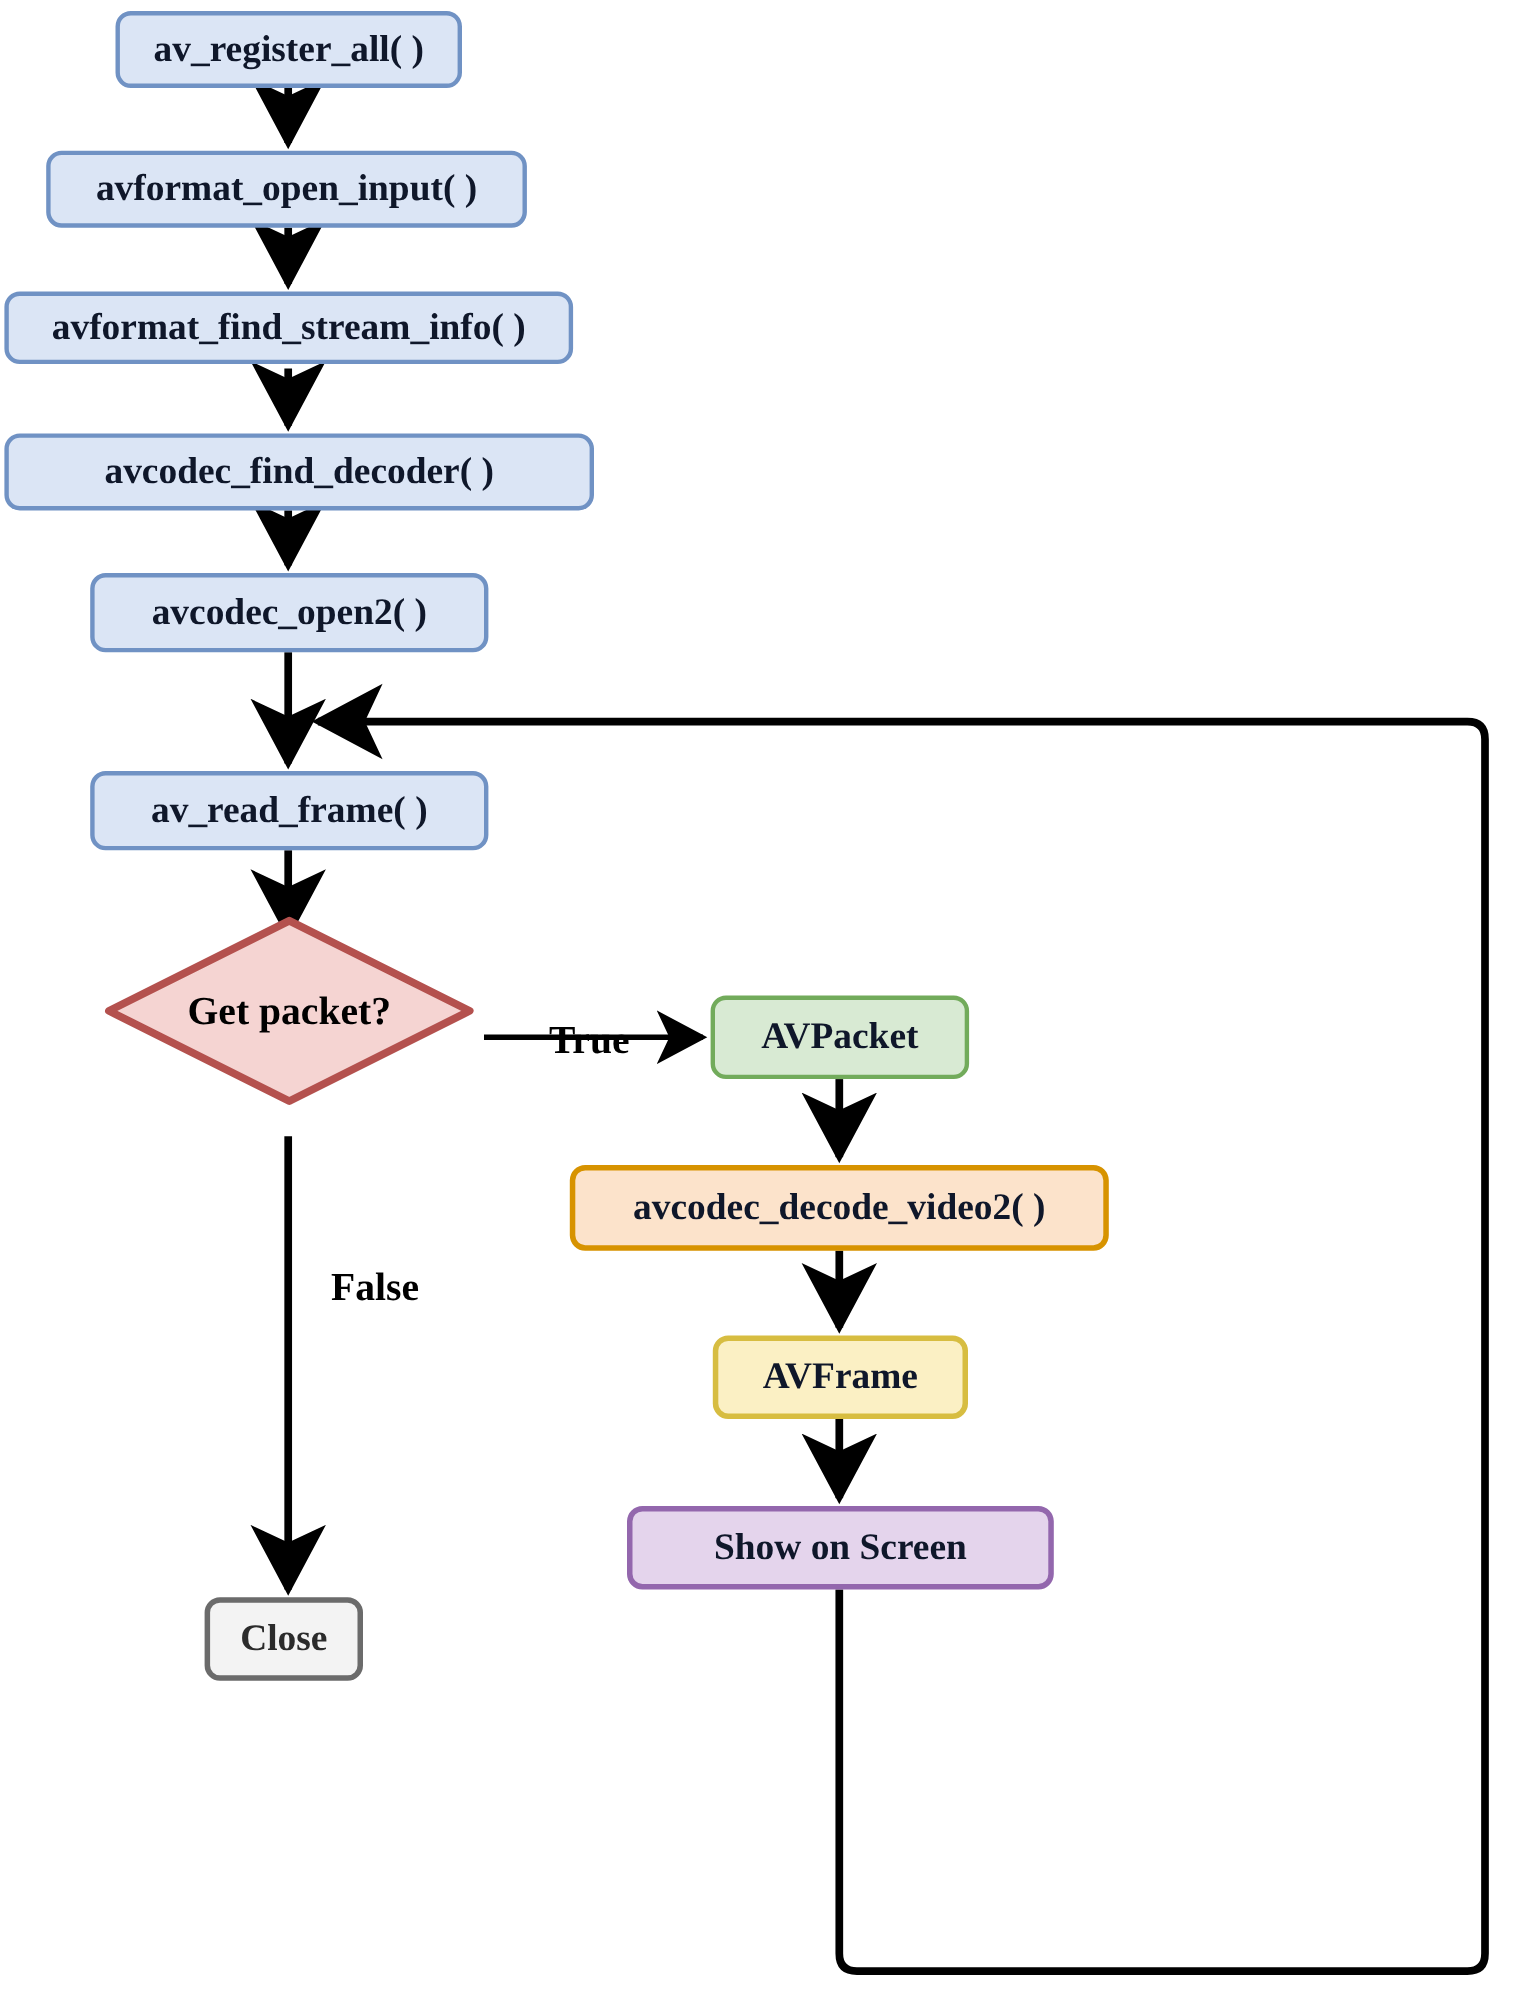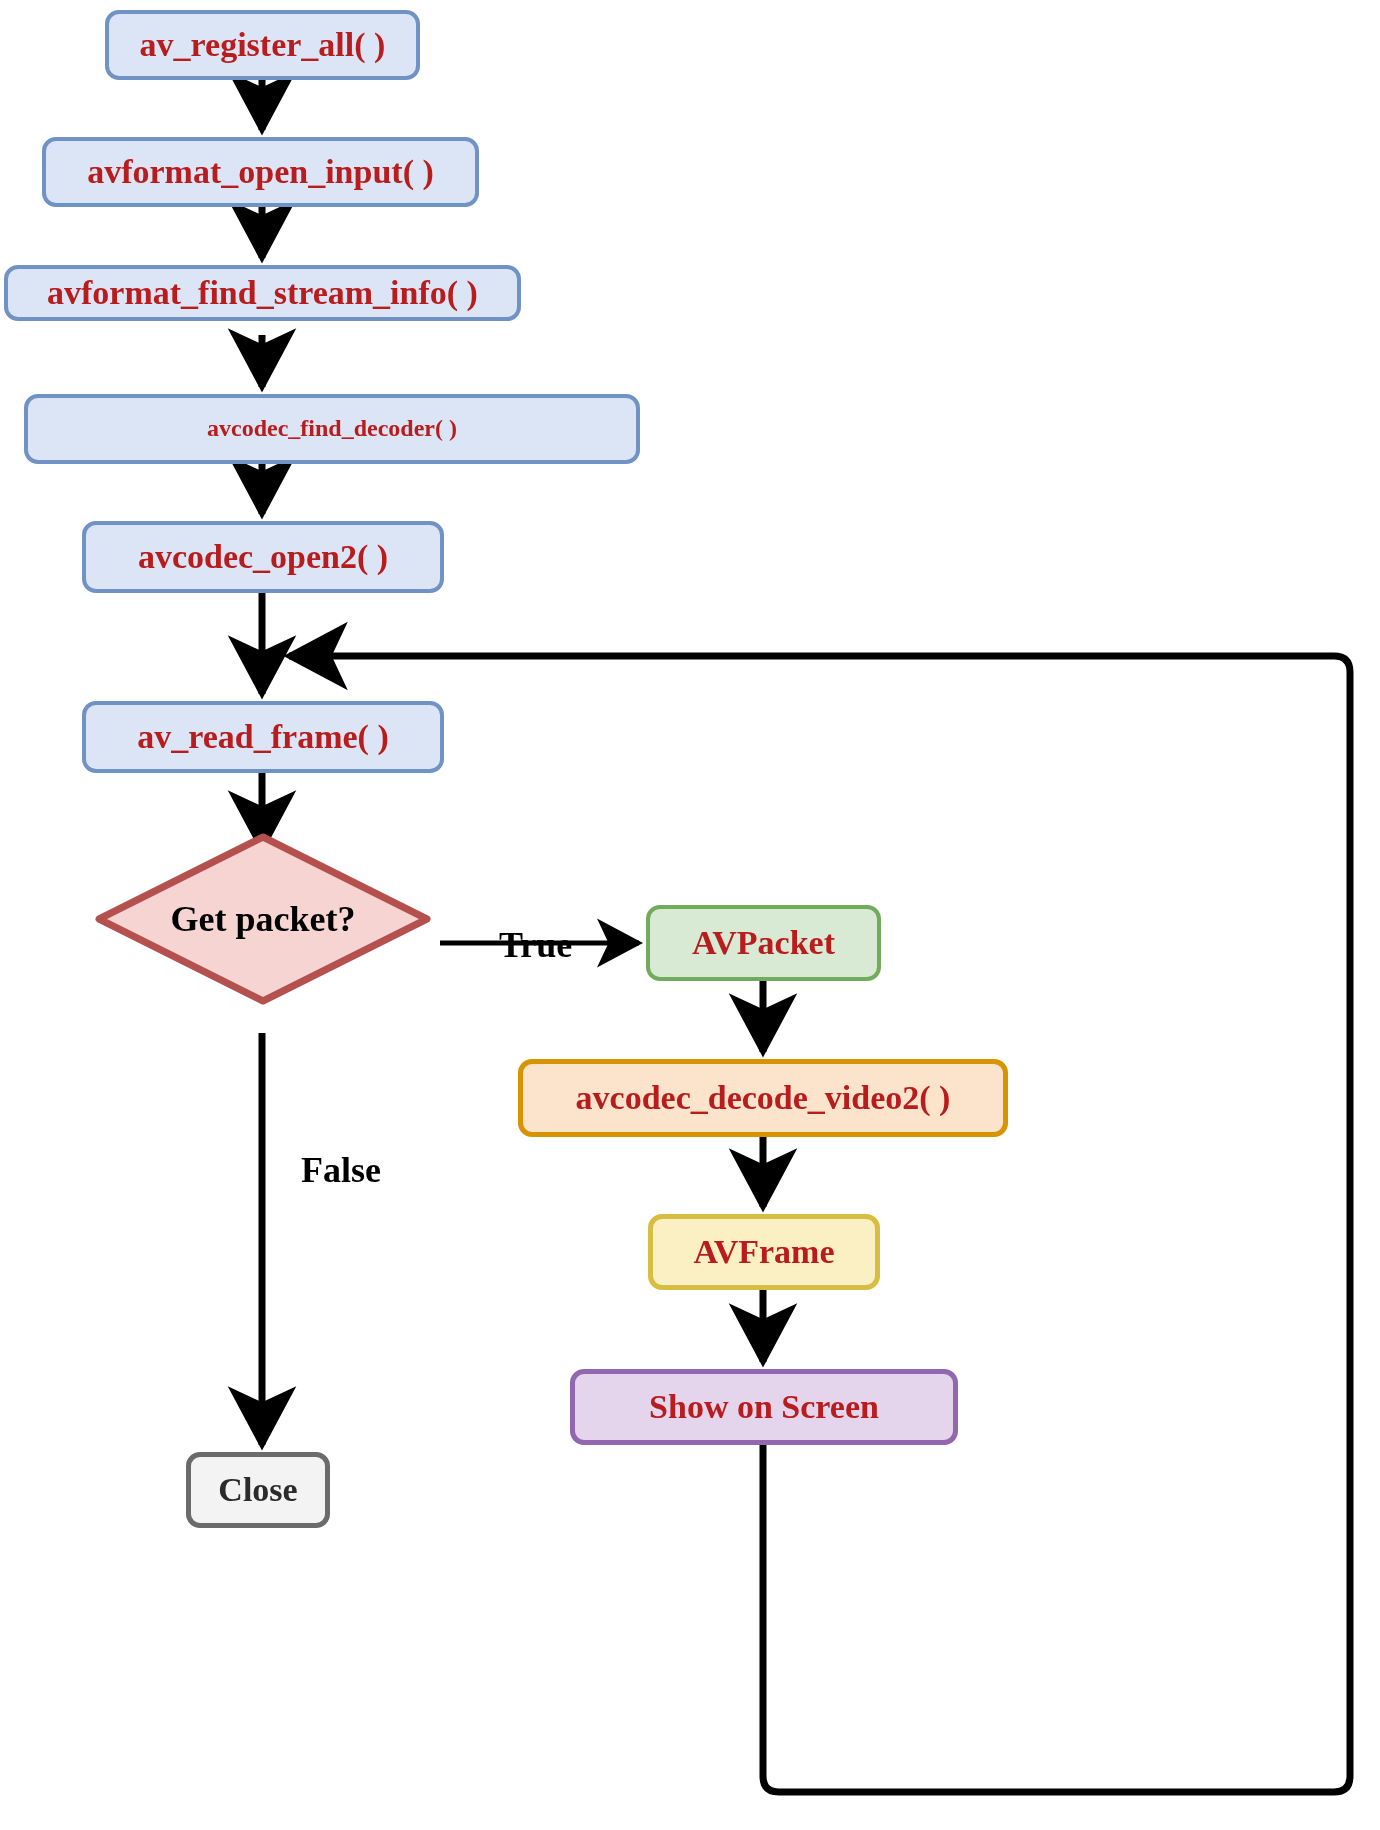--- a/index.html
+++ b/index.html
@@ -25,21 +25,21 @@
     height: 1830px;
     pointer-events: none;
   }
   .node {
     position: absolute;
     box-sizing: border-box;
     display: flex;
     align-items: center;
     justify-content: center;
     font-weight: bold;
-    color: #b91c1c;
+    color: #0f172a;
     text-align: center;
     line-height: 1.05;
     white-space: nowrap;
   }
   .node.rounded {
     border-style: solid;
     border-radius: 14px;
   }
   .blue   { background: #dbe5f5; border-color: #7092c4; border-width: 4px; }
   .green  { background: #d8ead3; border-color: #72ab5b; border-width: 4px; }
@@ -105,25 +105,25 @@
   </svg>
 
   <div class="node rounded blue" style="left:105px; top:10px; width:315px; height:70px; font-size:34px;">
     <span>av_register_all( )</span>
   </div>
 
   <div class="node rounded blue" style="left:42px; top:137px; width:437px; height:70px; font-size:34px;">
     <span>avformat_open_input( )</span>
   </div>
 
-  <div class="node rounded blue" style="left:4px; top:265px; width:517px; height:56px; font-size:34px;">
+  <div class="node rounded blue" style="left:4px; top:265px; width:517px; height:66px; font-size:34px;">
     <span>avformat_find_stream_info( )</span>
   </div>
 
-  <div class="node rounded blue" style="left:4px; top:394px; width:616px; height:70px; font-size:24px;margin-left:20px;">
+  <div class="node rounded blue" style="left:4px; top:394px; width:536px; height:70px; font-size:34px;">
     <span>avcodec_find_decoder( )</span>
   </div>
 
   <div class="node rounded blue" style="left:82px; top:521px; width:362px; height:72px; font-size:34px;">
     <span>avcodec_open2( )</span>
   </div>
 
   <div class="node rounded blue" style="left:82px; top:701px; width:362px; height:72px; font-size:34px;">
     <span>av_read_frame( )</span>
   </div>

